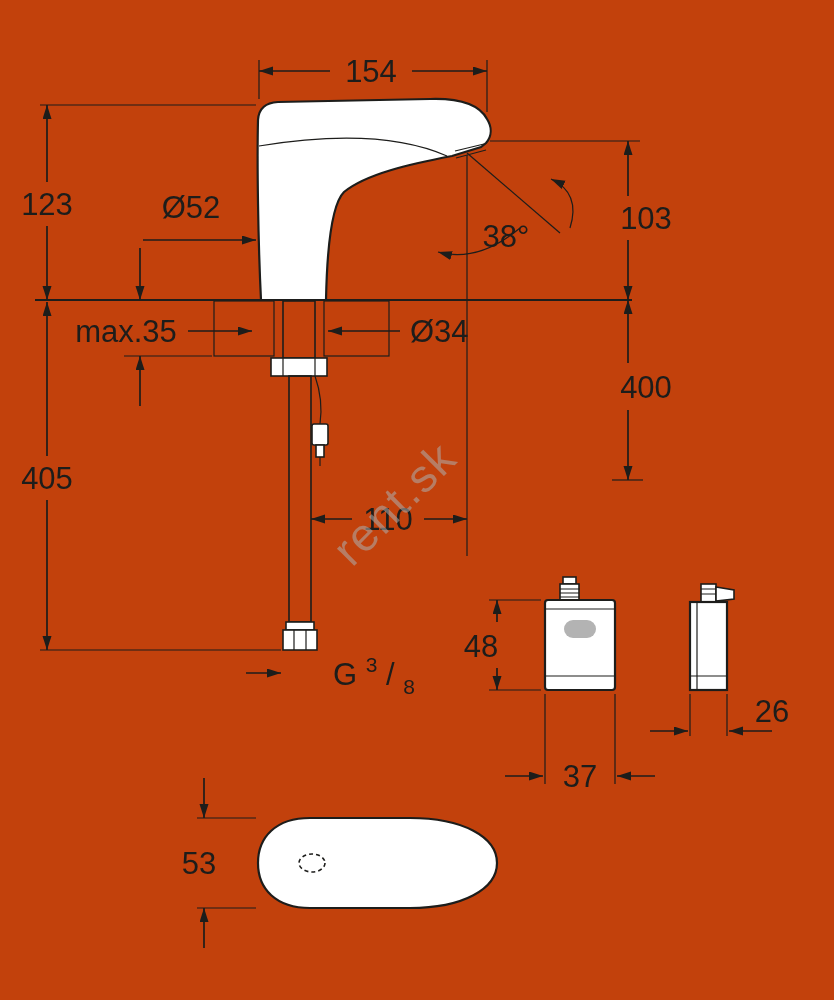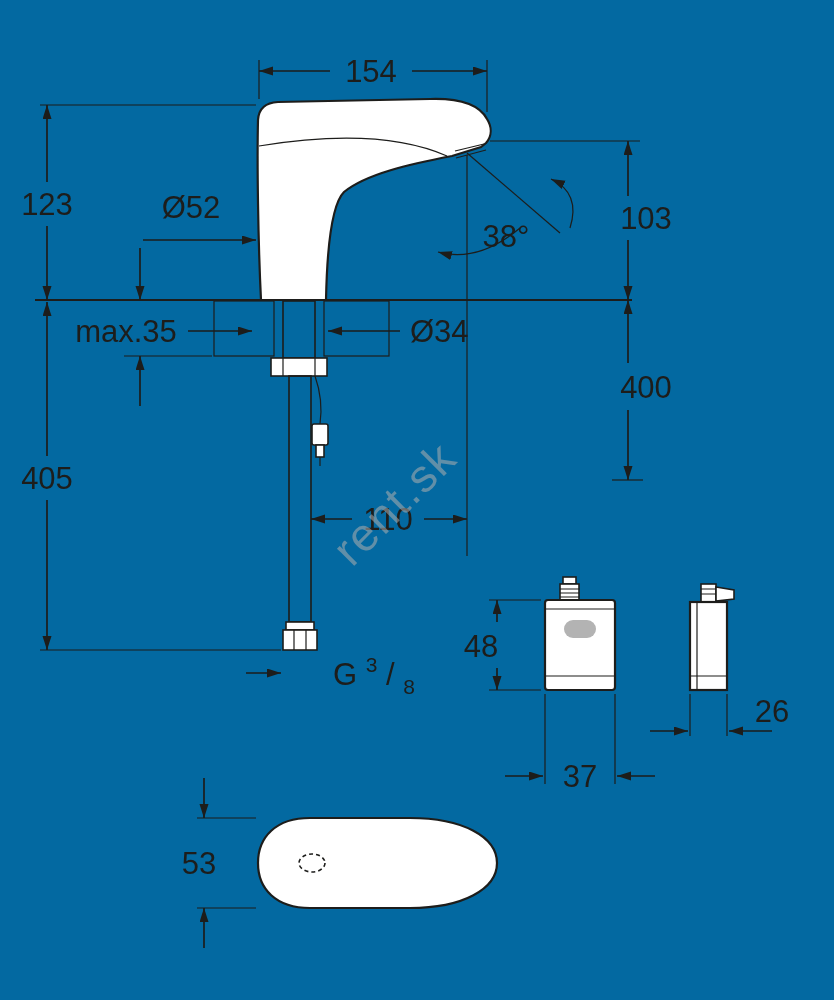--- a/index.html
+++ b/index.html
@@ -1,16 +1,16 @@
 <!DOCTYPE html>
 <html style="--line: #1d1d1b; --watermark: #aeaeae; --logo-badge: #b3b3b3;"><head>
 <meta charset="utf-8">
 <style>
   html,body{margin:0;padding:0;background:#fff;}
-  .stage{position:relative;width:834px;height:1000px;background:#0369a1;overflow:hidden;}
+  .stage{position:relative;width:834px;height:1000px;background:#c2410c;overflow:hidden;}
   svg{position:absolute;left:0;top:0;}
   .ln{stroke:var(--line,#1d1d1b);fill:none;stroke-linecap:butt;}
   .w2{stroke-width:2.2;}
   .w15{stroke-width:1.6;}
   .w1{stroke-width:1.2;}
   .dim{stroke-width:1.7;}
   .fw{fill:#fff;}
   text{font-family:"Liberation Sans","DejaVu Sans",sans-serif;fill:var(--line,#1d1d1b);}
   .t{font-size:31px;}
   .ts{font-size:21px;}

